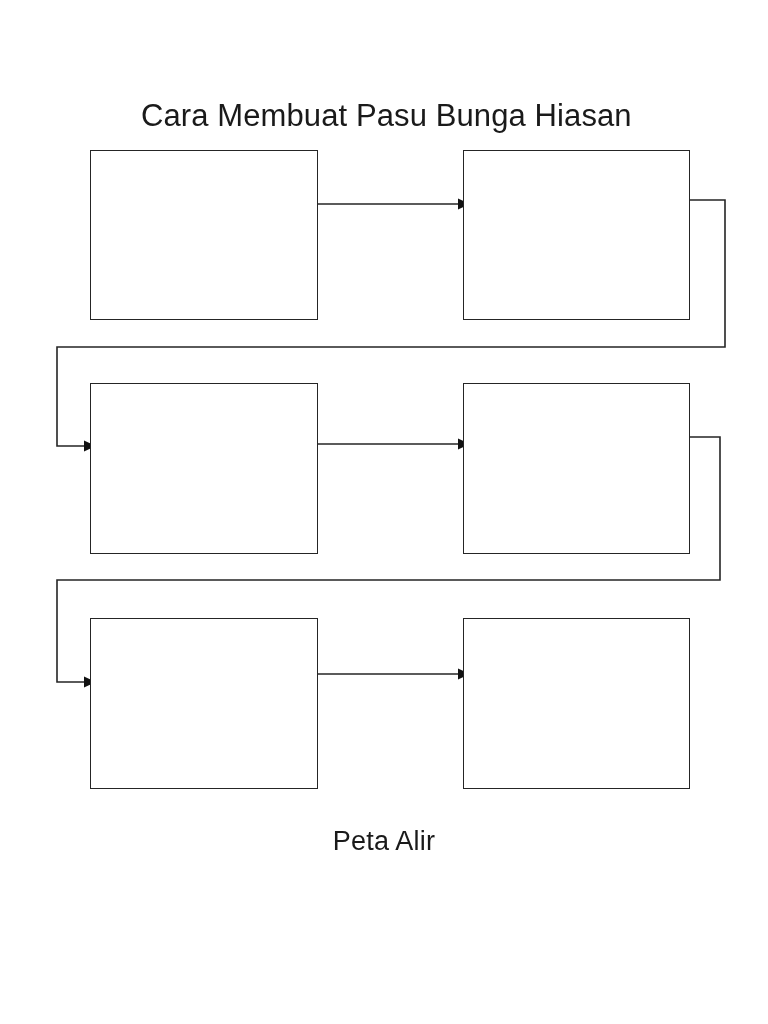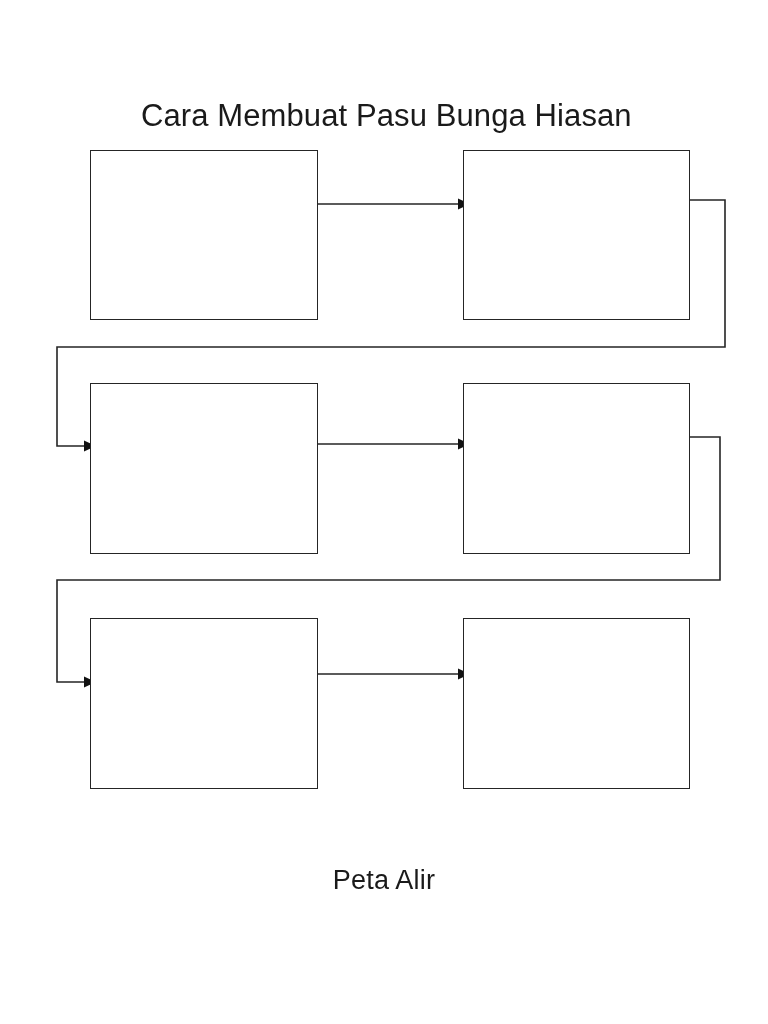--- a/index.html
+++ b/index.html
@@ -22,21 +22,21 @@
     font-size: 31px;
     font-weight: 400;
     color: #1a1a1a;
     letter-spacing: 0.1px;
     white-space: nowrap;
   }
   .footer-label {
     position: absolute;
     left: 0;
     right: 0;
-    top: 865px;
+    top: 826px;
     text-align: center;
     font-size: 27px;
     font-weight: 400;
     color: #1a1a1a;
     letter-spacing: 0.2px;
   }
   .flow-box {
     position: absolute;
     box-sizing: border-box;
     border: 1px solid #252525;

